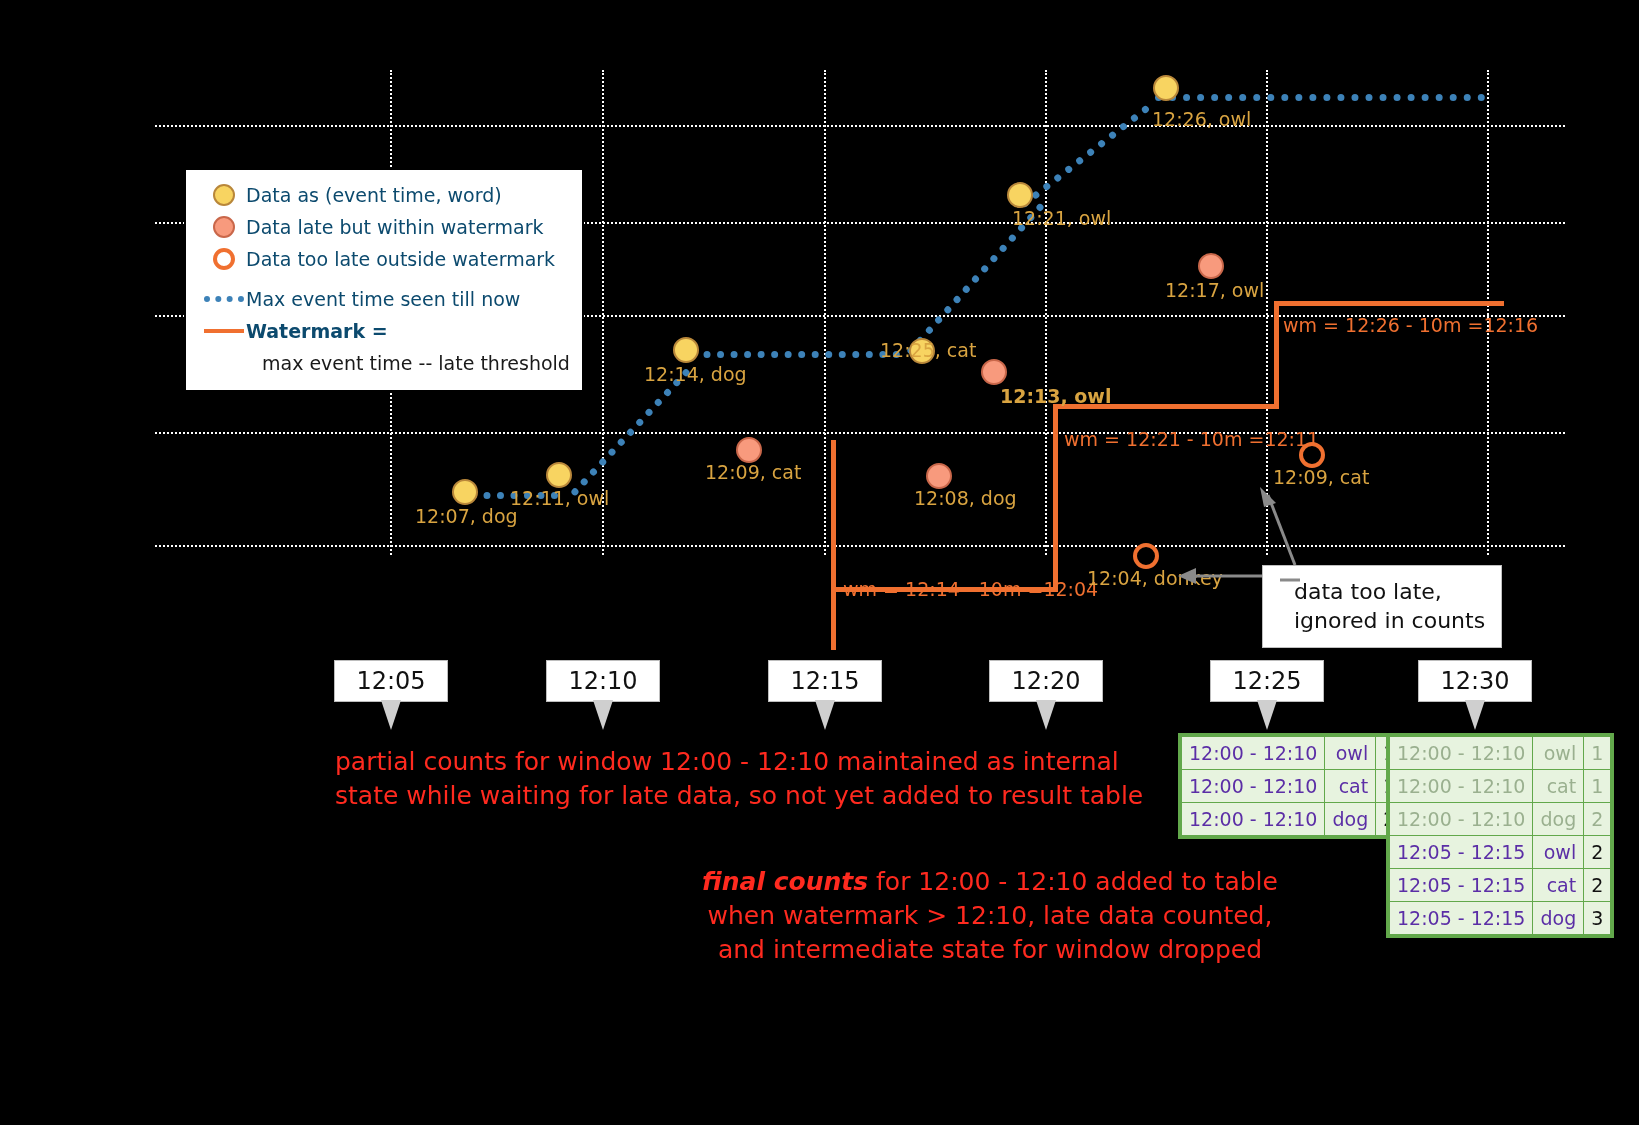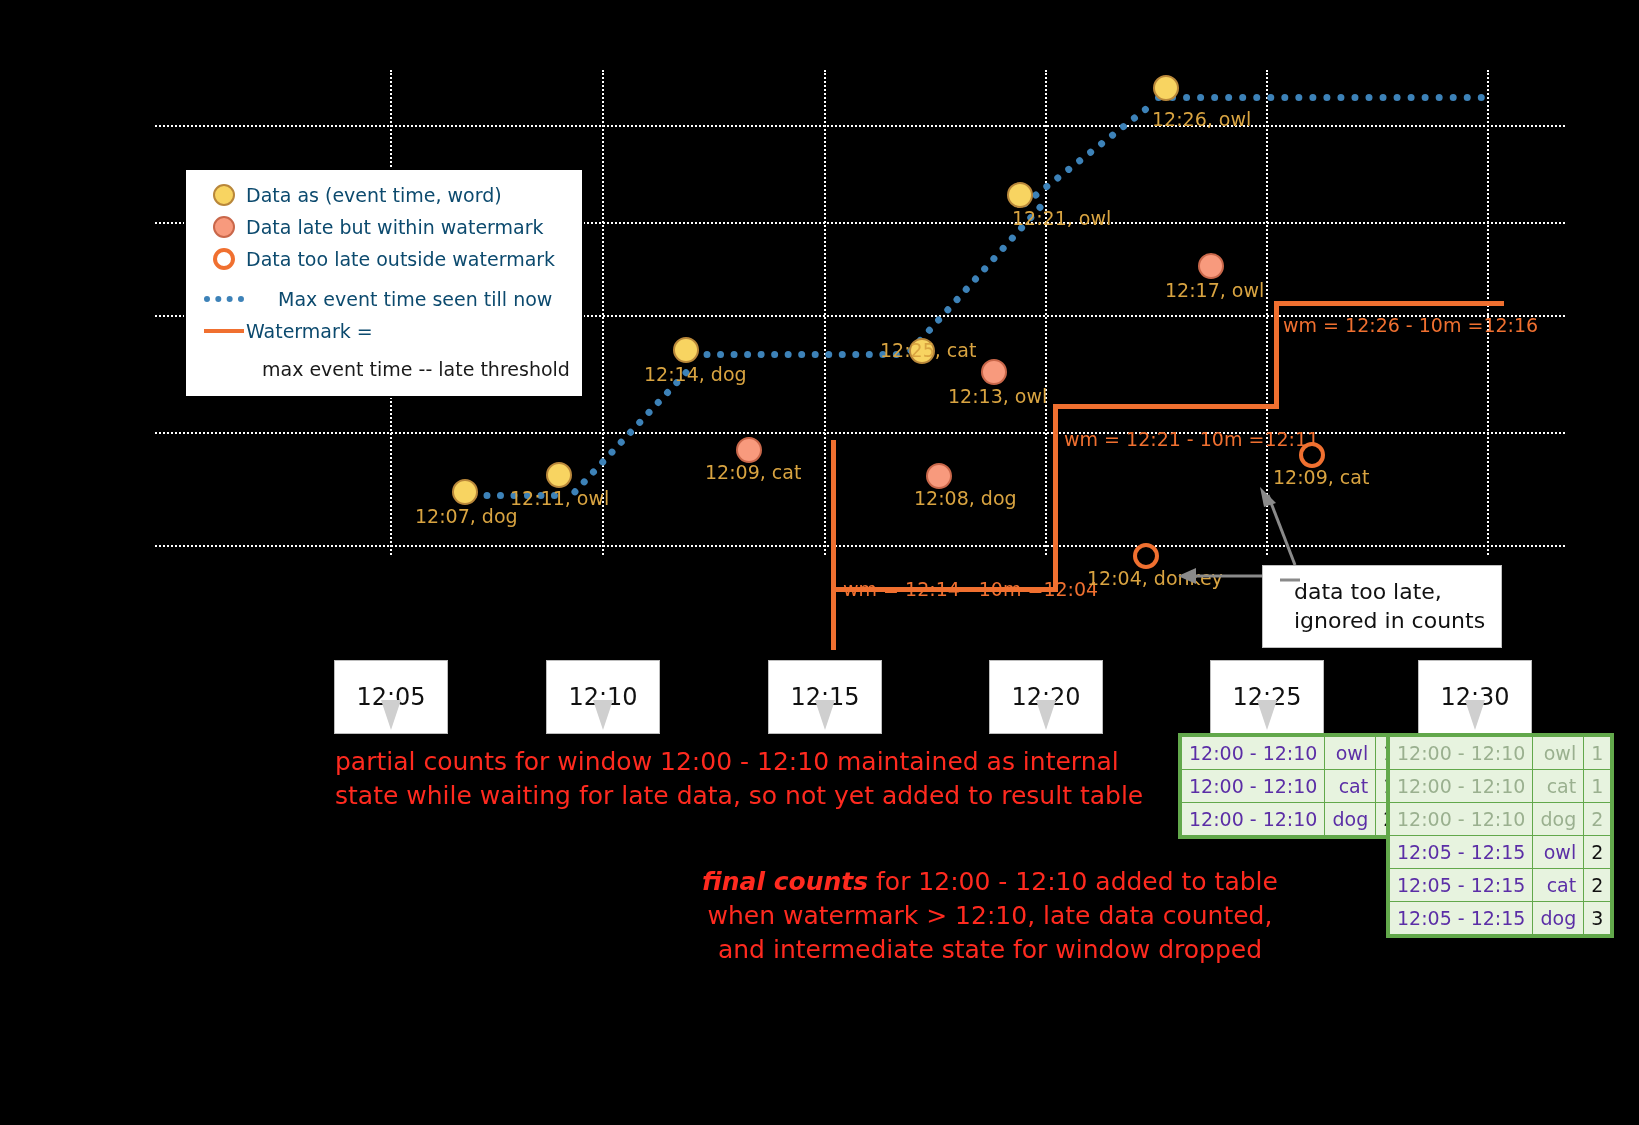--- a/index.html
+++ b/index.html
@@ -129,21 +129,21 @@
   }
 
   
   .timebox {
     position: absolute;
     background: #ffffff;
     border: 1px solid #bdbdbd;
     color: #111111;
     font-size: 24px;
     text-align: center;
-    padding: 22px 0;
+    padding: 6px 0;
     width: 112px;
   }
 
   
   .callout {
     position: absolute;
     background: #ffffff;
     border: 1px solid #c0c0c0;
     color: #111111;
     font-size: 22px;
@@ -251,21 +251,21 @@
   <div class="pt ontime" style="left:1153px; top:75px;"></div>
   <div class="pt-label" style="left:1152px; top:108px;">12:26, owl</div>
 
   <div class="pt late" style="left:736px; top:437px;"></div>
   <div class="pt-label" style="left:705px; top:461px;">12:09, cat</div>
 
   <div class="pt late" style="left:926px; top:463px;"></div>
   <div class="pt-label" style="left:914px; top:487px;">12:08, dog</div>
 
   <div class="pt late" style="left:981px; top:359px;"></div>
-  <div class="pt-label" style="left:948px; top:385px;">12:13, owl</div>
+  <div class="pt-label" style="left:1000px; top:385px;font-weight:bold;">12:13, owl</div>
 
   <div class="pt late" style="left:1198px; top:253px;"></div>
   <div class="pt-label" style="left:1165px; top:279px;">12:17, owl</div>
 
   <div class="pt toolate" style="left:1133px; top:543px;"></div>
   <div class="pt-label" style="left:1087px; top:567px;">12:04, donkey</div>
 
   <div class="pt toolate" style="left:1299px; top:442px;"></div>
   <div class="pt-label" style="left:1273px; top:466px;">12:09, cat</div>
 
@@ -281,27 +281,27 @@
           <span class="dot-o"></span>
         </span>
       <span class="leg-text">Data late but within watermark</span>
     </div>
     <div class="leg-row">
       <span class="leg-mark">
           <span class="dot-hollow"></span>
         </span>
       <span class="leg-text">Data too late outside watermark</span>
     </div>
-    <div class="leg-row" style="margin-top:18px;gap:32px;">
+    <div class="leg-row" style="margin-top:18px;">
       <span class="leg-mark">
           <span class="leg-dotline"></span>
         </span>
       <span class="leg-text">Max event time seen till now</span>
     </div>
-    <div class="leg-row" style="margin-bottom:16px;">
+    <div class="leg-row" style="margin-bottom:10px;font-weight:bold;">
       <span class="leg-mark">
           <span class="leg-solidline"></span>
         </span>
       <span class="leg-text">Watermark =</span>
     </div>
     <div class="leg-sub">max event time -- late threshold</div>
   </div>
 
   <div class="callout" style="left:1262px; top:565px;padding-left:31px;">
     <div>data too late,</div>

